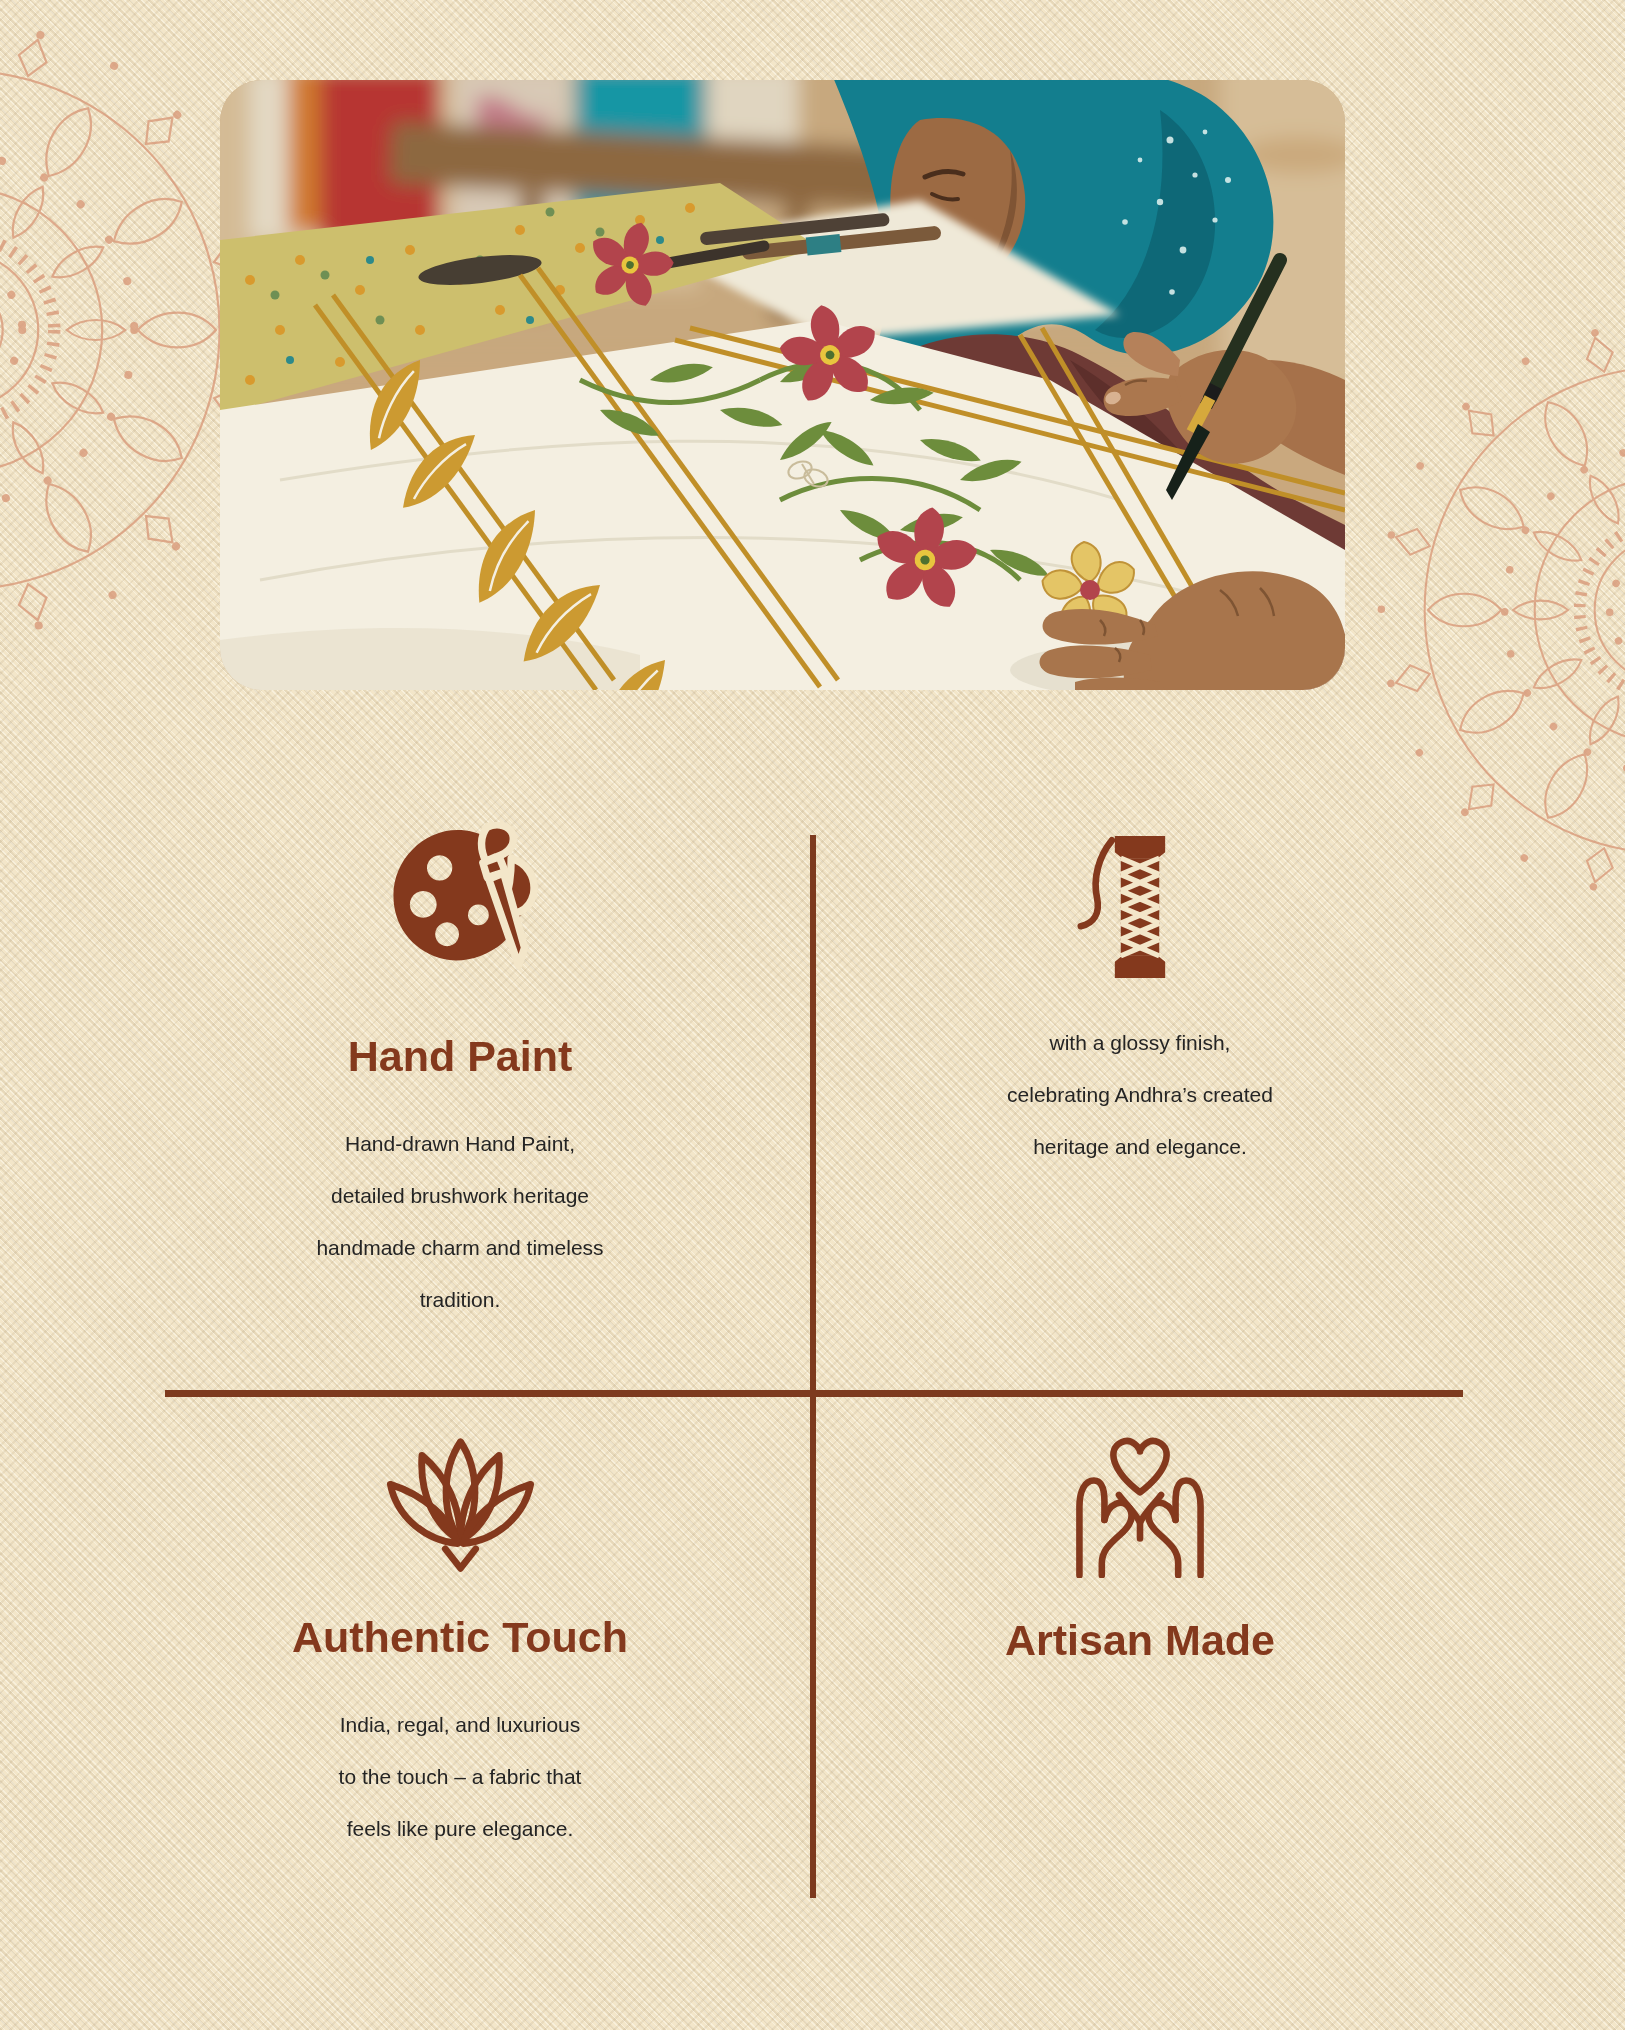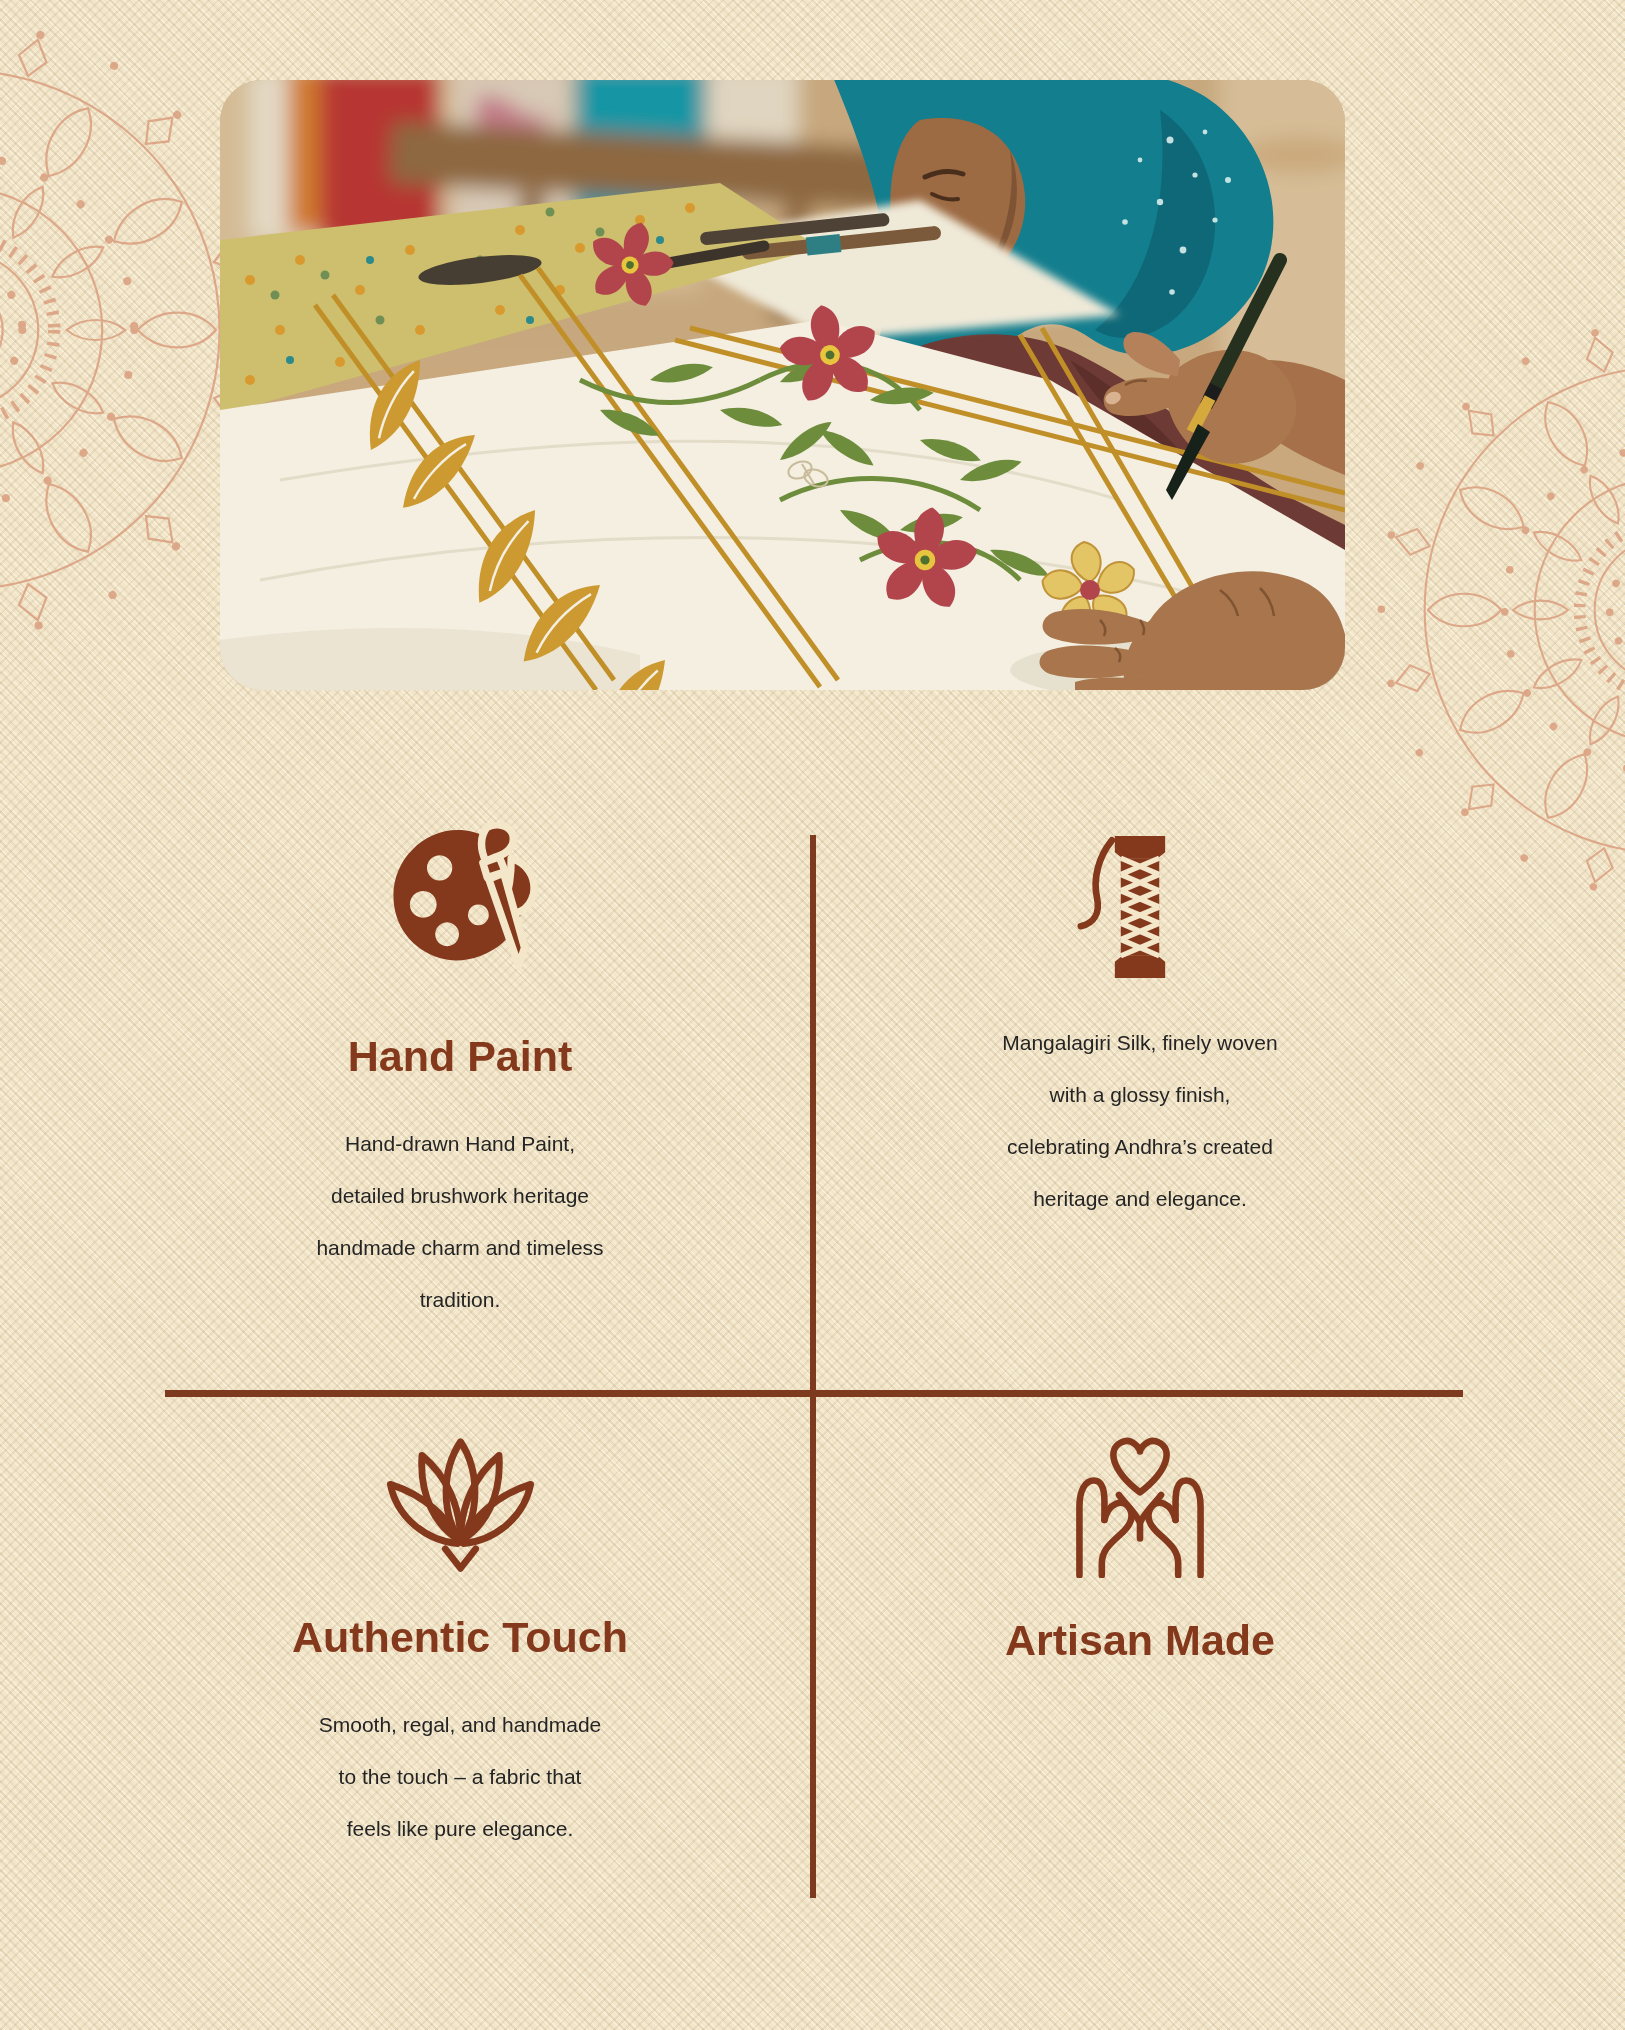--- a/index.html
+++ b/index.html
@@ -388,21 +388,20 @@
         <g fill="#84391d">
           <path d="M33,2 h34 v11 l-5,4 h-24 l-5,-4 Z"></path>
           <path d="M38,83 l-5,4 v11 h34 v-11 l-5,-4 Z"></path>
           <rect x="37" y="17" width="26" height="66"></rect>
         </g>
         <path d="M37,17 L63,28 M63,17 L37,28 M37,28 L63,39 M63,28 L37,39 M37,39 L63,50 M63,39 L37,50 M37,50 L63,61 M63,50 L37,61 M37,61 L63,72 M63,61 L37,72 M37,72 L63,83 M63,72 L37,83" stroke="#f3e6c9" stroke-width="3.6" fill="none"></path>
         <path d="M31,5 C22,16 18,31 21,44 C23,54 19,61 10,63" stroke="#84391d" stroke-width="4.5" fill="none" stroke-linecap="round"></path>
       </svg>
     </div>
     <div class="desc">
-        <div class="desc-line">Mangalagiri Silk, finely woven</div>
         <div class="desc-line">with a glossy finish,</div>
         <div class="desc-line">celebrating Andhra’s created</div>
         <div class="desc-line">heritage and elegance.</div>
       </div>
   </div>
 
   <div class="feature row2 f3">
     <div class="icon-box">
       <svg width="165" height="140" viewBox="0 0 120 100">
         <g fill="none" stroke="#84391d" stroke-width="5" stroke-linejoin="round" stroke-linecap="round">
@@ -410,21 +409,21 @@
           <path d="M60,76 C42,66 30,43 32,14 C50,29 60,51 60,76 Z"></path>
           <path d="M60,76 C78,66 90,43 88,14 C70,29 60,51 60,76 Z"></path>
           <path d="M58,78 C36,76 14,60 9,35 C34,43 53,60 58,78 Z"></path>
           <path d="M62,78 C84,76 106,60 111,35 C86,43 67,60 62,78 Z"></path>
           <path d="M49,82 L60,96 L71,82"></path>
         </g>
       </svg>
     </div>
     <h2>Authentic Touch</h2>
     <div class="desc">
-        <div class="desc-line">Smooth, regal, and handmade</div>
+        <div class="desc-line">India, regal, and luxurious</div>
         <div class="desc-line">to the touch – a fabric that</div>
         <div class="desc-line">feels like pure elegance.</div>
       </div>
   </div>
 
   <div class="feature row2 f4">
     <div class="icon-box">
       <svg width="158" height="145" viewBox="0 0 120 110">
         <g fill="none" stroke="#84391d" stroke-width="5" stroke-linejoin="round" stroke-linecap="round">
           <path d="M60,45 C38,28 35,12 46,7 C54,3 60,12 60,14 C60,12 66,3 74,7 C85,12 82,28 60,45 Z"></path>

